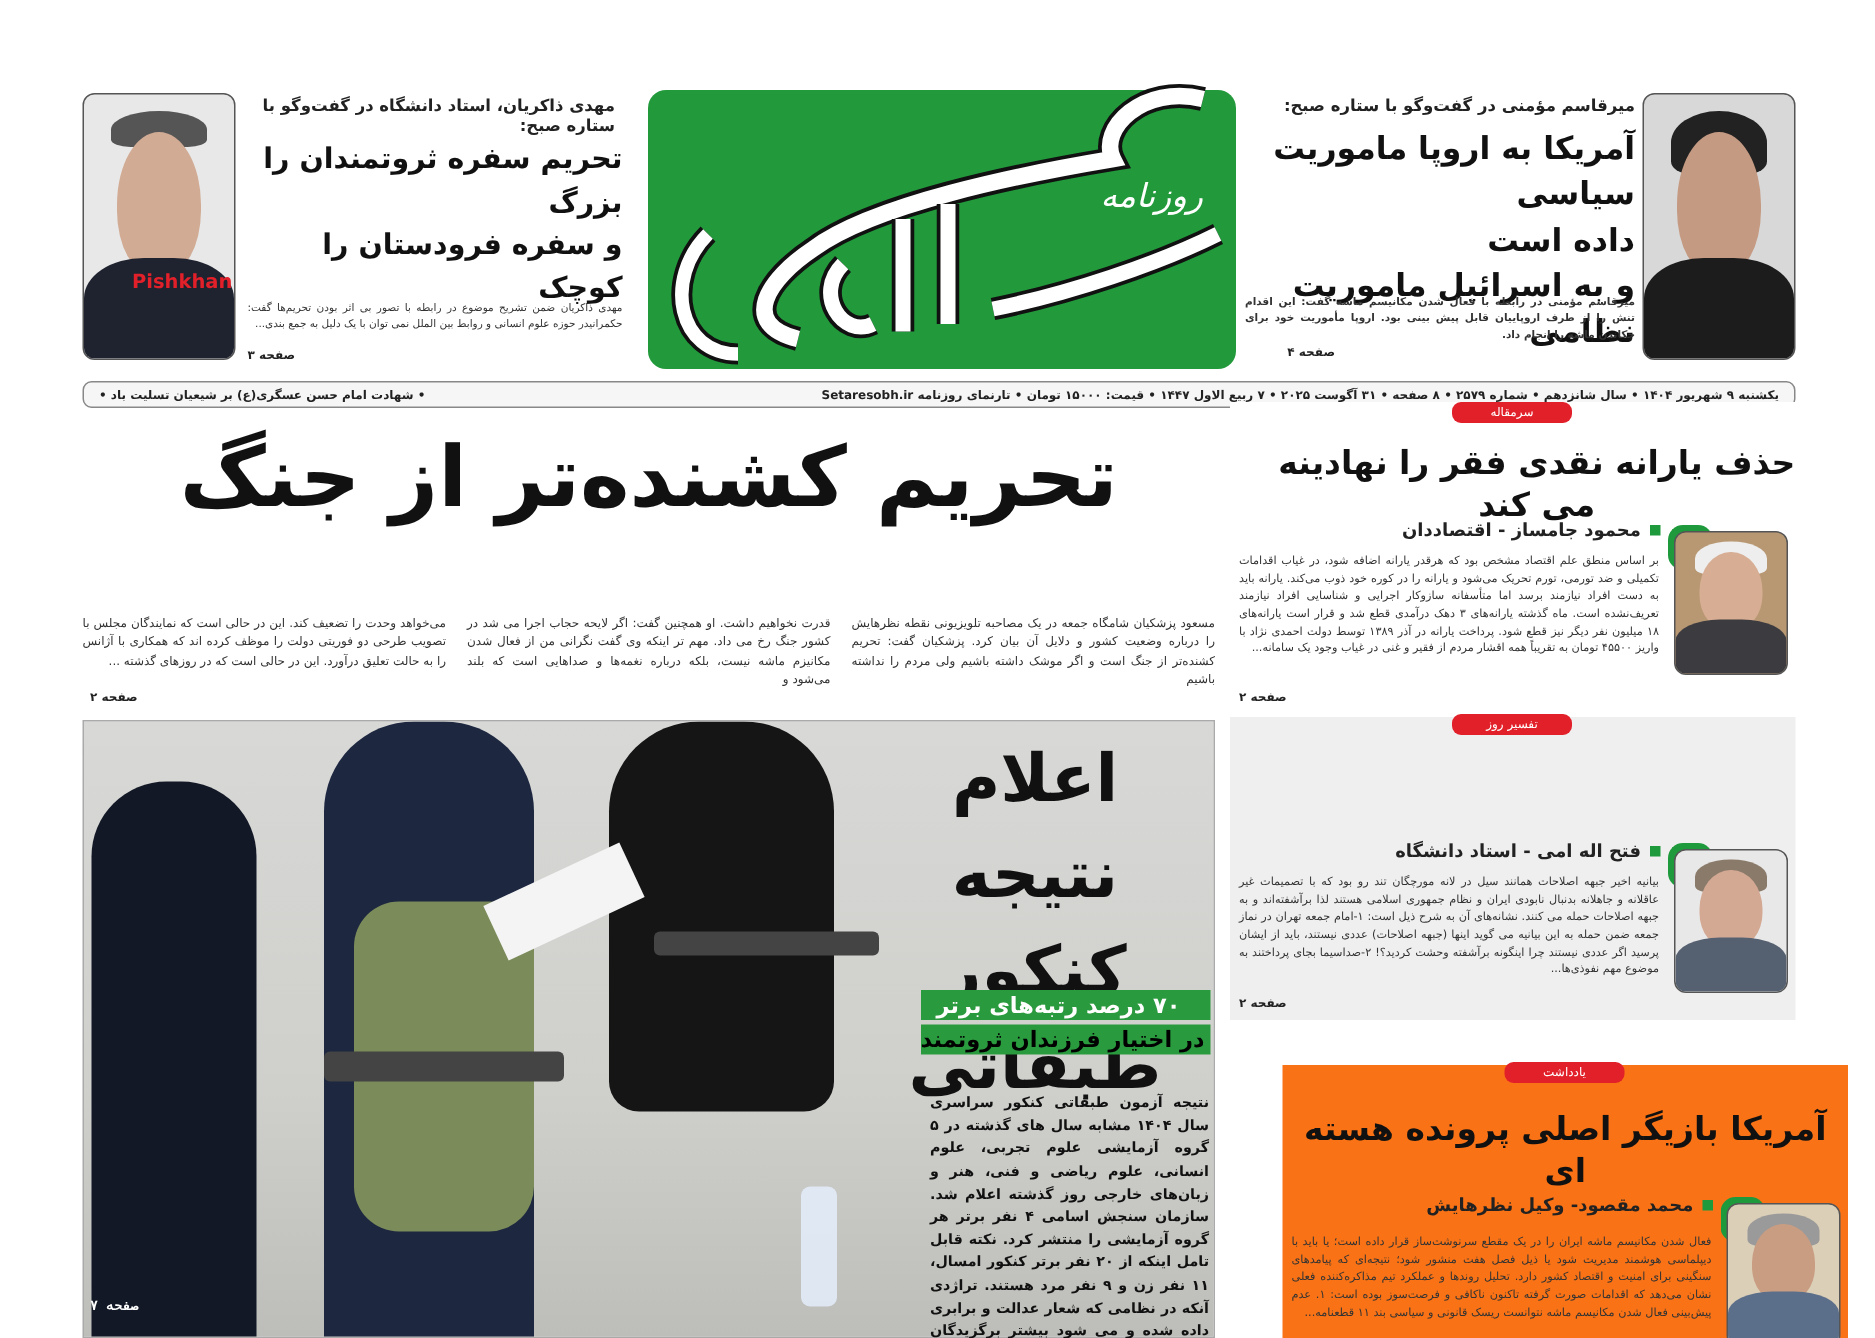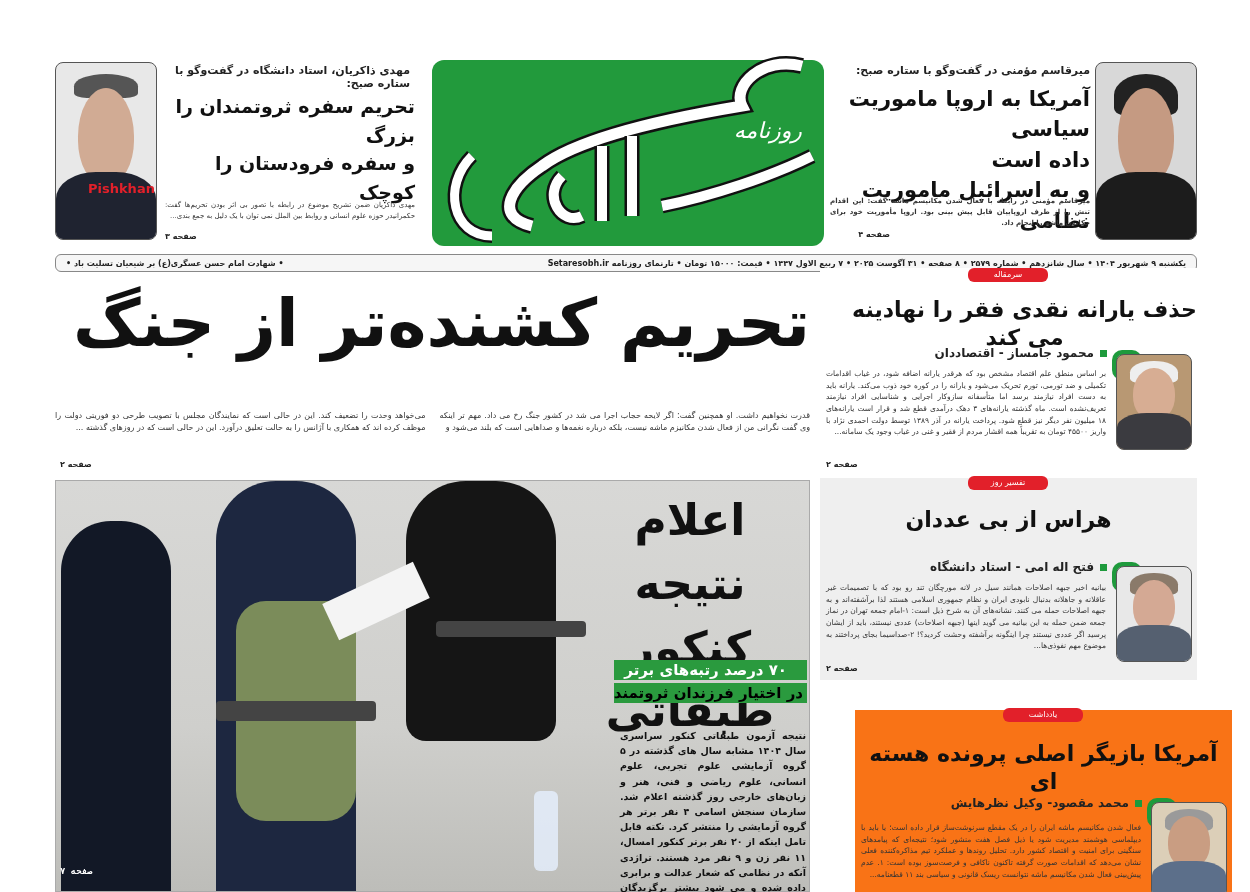--- a/index.html
+++ b/index.html
@@ -59,22 +59,23 @@
   <div>و سفره فرودستان را کوچک</div>
 </div>
 <div class="abs body-text" style="left:165px; top:200px; width:250px; font-size:7px;">مهدی ذاکریان ضمن تشریح موضوع در رابطه با تصور بی اثر بودن تحریم‌ها گفت: حکمرانیدر حوزه علوم انسانی و روابط بین الملل نمی توان با یک دلیل به جمع بندی...</div>
 <div class="abs page-ref" style="left:165px; top:232px; font-size:8px;">صفحه ۳</div>
 
 <div class="abs" style="left:55px; top:254px; width:1142px; height:18px; border:1px solid #888; border-radius:6px; background:#f6f6f6; display:flex; align-items:center; justify-content:space-between; padding:0 10px;">
   <div style="font-size:8px; font-weight:bold; color:#222; white-space:nowrap;">یکشنبه ۹ شهریور ۱۴۰۴ • سال شانزدهم • شماره ۲۵۷۹ • ۸ صفحه • ۳۱ آگوست ۲۰۲۵ • ۷ ربیع الاول ۱۴۴۷ • قیمت: ۱۵۰۰۰ تومان • تارنمای روزنامه Setaresobh.ir</div>
   <div style="font-size:8px; font-weight:bold; color:#222; white-space:nowrap;">• شهادت امام حسن عسگری(ع) بر شیعیان تسلیت باد •</div>
 </div>
 
-<div class="abs headline" style="left:55px; top:288px; width:755px; font-size:66px; line-height:1.1; letter-spacing:-2px;">تحریم کشنده‌تر از جنگ</div>
+<div class="abs headline" style="left:55px; top:288px; width:755px; font-size:56px; text-align:center; line-height:1.1; letter-spacing:-2px;">تحریم کشنده‌تر از جنگ</div>
 <div class="abs" style="left:55px; top:410px; width:755px; display:flex; gap:14px;">
+  <div class="body-text" style="flex:1;">مسعود پزشکیان شامگاه جمعه در یک مصاحبه تلویزیونی نقطه نظرهایش را درباره وضعیت کشور و دلایل آن بیان کرد. پزشکیان گفت: تحریم کشنده‌تر از جنگ است و اگر موشک داشته باشیم ولی مردم را نداشته باشیم</div>
   <div class="body-text" style="flex:1;">قدرت نخواهیم داشت. او همچنین گفت: اگر لایحه حجاب اجرا می شد در کشور جنگ رخ می داد. مهم تر اینکه وی گفت نگرانی من از فعال شدن مکانیزم ماشه نیست، بلکه درباره نغمه‌ها و صداهایی است که بلند می‌شود و</div>
   <div class="body-text" style="flex:1;">می‌خواهد وحدت را تضعیف کند. این در حالی است که نمایندگان مجلس با تصویب طرحی دو فوریتی دولت را موظف کرده اند که همکاری با آژانس را به حالت تعلیق درآورد. این در حالی است که در روزهای گذشته ...</div>
 </div>
 <div class="abs page-ref" style="left:60px; top:460px; font-size:8px;">صفحه ۲</div>
 
 <div class="abs" style="left:55px; top:480px; width:755px; height:412px; background:linear-gradient(180deg,#d8d8d6 0%,#cfcfcc 60%,#bdbdb9 100%); border:1px solid #aaa; overflow:hidden;">
   <div style="position:absolute; left:5px; top:40px; width:110px; height:380px; background:#121826; border-radius:50px 50px 0 0;"></div>
   <div style="position:absolute; left:160px; top:0px; width:140px; height:420px; background:#1d2740; border-radius:60px 60px 0 0;"></div>
   <div style="position:absolute; left:180px; top:120px; width:120px; height:220px; background:#7b8c5a; border-radius:30px;"></div>
   <div style="position:absolute; left:350px; top:0px; width:150px; height:260px; background:#151515; border-radius:60px 60px 20px 20px;"></div>
@@ -104,21 +105,20 @@
     <div class="face" style="background:#d7ad93;"></div>
     <div class="body" style="background:#3b3b40;"></div>
   </div>
   <div class="author abs" style="right:90px; top:78px;"><span class="sq"></span><span>محمود جامساز - اقتصاددان</span></div>
   <div class="body-text abs" style="left:6px; top:100px; width:280px; font-size:7.5px;">بر اساس منطق علم اقتصاد مشخص بود که هرقدر یارانه اضافه شود، در غیاب اقدامات تکمیلی و ضد تورمی، تورم تحریک می‌شود و یارانه را در کوره خود ذوب می‌کند. یارانه باید به دست افراد نیازمند برسد اما متأسفانه سازوکار اجرایی و شناسایی افراد نیازمند تعریف‌نشده است. ماه گذشته یارانه‌های ۳ دهک درآمدی قطع شد و قرار است یارانه‌های ۱۸ میلیون نفر دیگر نیز قطع شود. پرداخت یارانه در آذر ۱۳۸۹ توسط دولت احمدی نژاد با واریز ۴۵۵۰۰ تومان به تقریباً همه اقشار مردم از فقیر و غنی در غیاب وجود یک سامانه...</div>
   <div class="page-ref abs" style="left:6px; top:192px; font-size:8px;">صفحه ۲</div>
 </div>
 
 <div class="abs" style="left:820px; top:478px; width:377px; height:202px; background:#efefef;">
   <div class="red-tag abs" style="left:148px; top:-2px;">تفسیر روز</div>
-  <div class="headline abs" style="left:0; top:28px; width:377px; font-size:22px; text-align:center;">هراس از بی عددان</div>
   <div class="abs green-corner" style="left:292px; top:84px; width:30px; height:30px;"></div>
   <div class="abs photo" style="left:296px; top:88px; width:76px; height:96px; background:#e8e8e8;">
     <div class="hair" style="background:#8a7a6a;"></div>
     <div class="face" style="background:#d4a994;"></div>
     <div class="body" style="background:#556070;"></div>
   </div>
   <div class="author abs" style="right:90px; top:82px;"><span class="sq"></span><span>فتح اله امی - استاد دانشگاه</span></div>
   <div class="body-text abs" style="left:6px; top:104px; width:280px; font-size:7.5px;">بیانیه اخیر جبهه اصلاحات همانند سیل در لانه مورچگان تند رو بود که با تصمیمات غیر عاقلانه و جاهلانه بدنبال نابودی ایران و نظام جمهوری اسلامی هستند لذا برآشفته‌اند و به جبهه اصلاحات حمله می کنند. نشانه‌های آن به شرح ذیل است: ۱-امام جمعه تهران در نماز جمعه ضمن حمله به این بیانیه می گوید اینها (جبهه اصلاحات) عددی نیستند، باید از ایشان پرسید اگر عددی نیستند چرا اینگونه برآشفته وحشت کردید؟! ۲-صداسیما بجای پرداختند به موضوع مهم نفوذی‌ها...</div>
   <div class="page-ref abs" style="left:6px; top:186px; font-size:8px;">صفحه ۲</div>
 </div>

